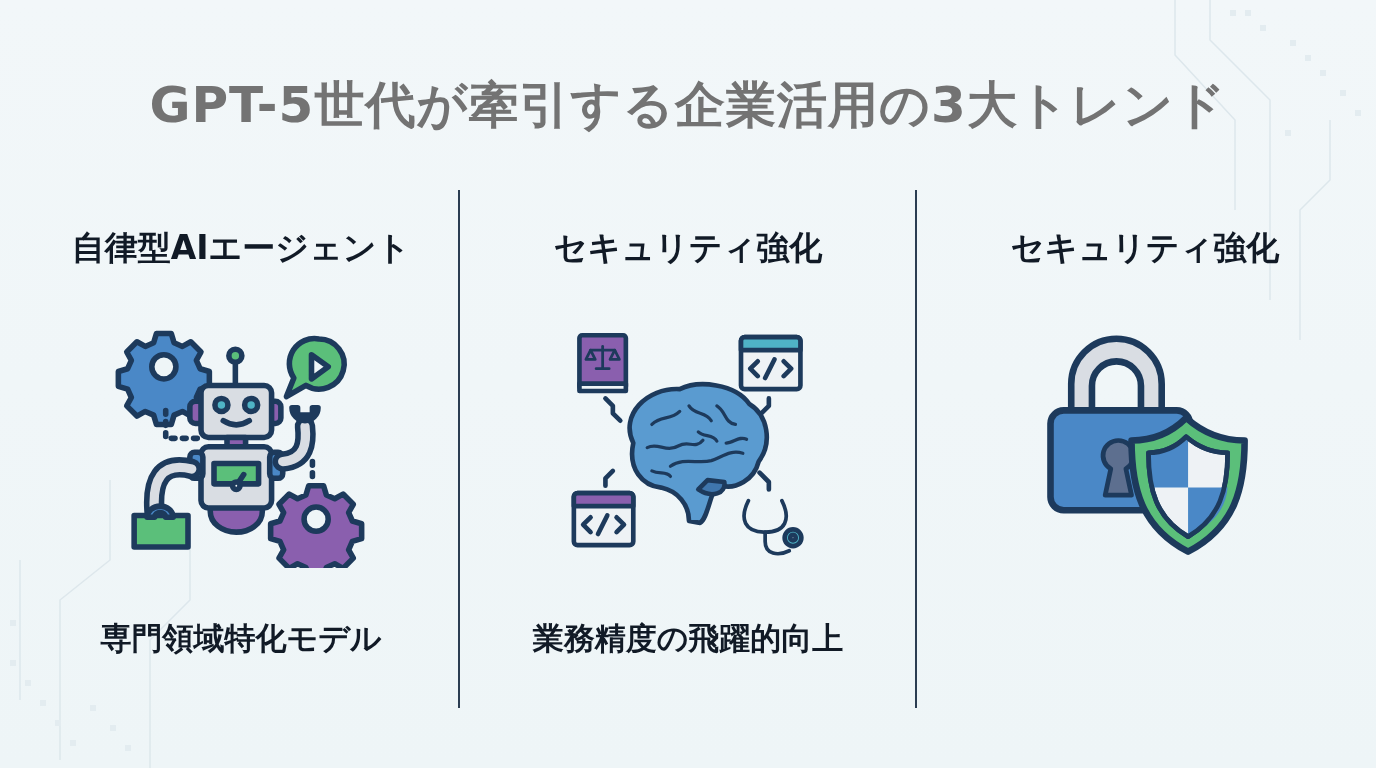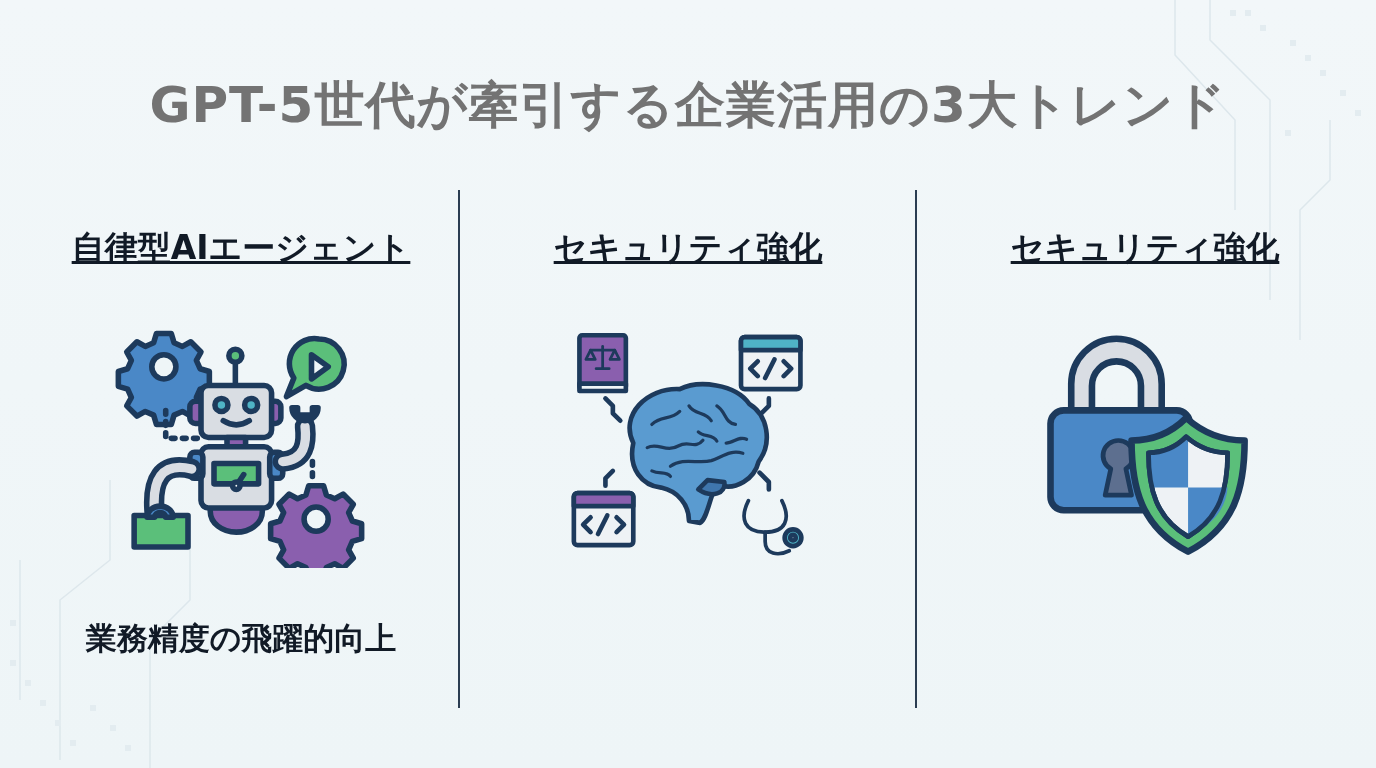--- a/index.html
+++ b/index.html
@@ -5,21 +5,21 @@
   html,body{margin:0;padding:0;}
   body{width:1376px;height:768px;overflow:hidden;position:relative;
     background:linear-gradient(180deg,#f2f7f9 0%,#eef5f7 100%);
     font-family:"DejaVu Sans","Liberation Sans",sans-serif;color:#0f1f33;}
   .bg-deco{position:absolute;inset:0;pointer-events:none;}
   .title{position:absolute;left:0;top:72px;width:1376px;text-align:center;
     font-size:50px;font-weight:bold;color:#737373;letter-spacing:1px;}
   .divider{position:absolute;top:190px;width:2px;height:518px;background:#2b3d52;}
   .col{position:absolute;top:0;width:458px;height:768px;}
   .col-title{position:absolute;top:226px;left:0;width:100%;text-align:center;
-    font-size:33px;font-weight:bold;color:#111a26;text-decoration:underline;}
+    font-size:33px;font-weight:bold;color:#111a26;}
   .col-sub{position:absolute;top:618px;left:0;width:100%;text-align:center;
     font-size:31px;font-weight:bold;color:#111a26;}
   .icon{position:absolute;}
 </style>
 </head>
 <body>
 
 <svg class="bg-deco" width="1376" height="768">
   <g stroke="#dde7ec" stroke-width="1.5" fill="none">
     <path d="M1175 0 V55 L1235 120 V210"></path>
@@ -105,21 +105,21 @@
 
       <path fill="none" stroke="#1d3a5c" stroke-width="22" d="M186,150 C210,148 212,130 210,112"></path>
       <path fill="none" stroke="#d9dde3" stroke-width="10" d="M186,150 C210,148 212,130 210,112"></path>
 
       <path fill="#8a5fae" d="M196,92 a14,14 0 0 0 28,0 l-6,0 l0,8 l-16,0 l0,-8z"></path>
 
       <rect x="26" y="208" width="58" height="34" fill="#5bbf7a"></rect>
       <path fill="#4a88c7" d="M40,210 a14,12 0 0 1 28,0 h-8 a6,5 0 0 0 -12,0z"></path>
     </g>
   </svg>
-  <div class="col-sub" style="left:12px;">業務精度の飛躍的向上</div>
+  <div class="col-sub" style="left:12px;">専門領域特化モデル</div>
 </div>
 
 <div class="col" style="left:459px;">
   <div class="col-title">セキュリティ強化</div>
   <svg class="icon" style="left:100px;top:318px;" width="260" height="250" viewBox="0 0 280 260">
     <g stroke="#1d3a5c" stroke-width="5" stroke-linejoin="round" stroke-linecap="round">
 
       <rect x="22" y="14" width="50" height="58" rx="3" fill="#8a5fae"></rect>
       <path fill="#eef5f7" d="M22,66 h50 v8 h-50z"></path>
       <g stroke-width="3" fill="none">
@@ -155,20 +155,21 @@
         <path d="M180,130 c8,0 14,-8 22,-4"></path>
         <path d="M150,118 c6,6 16,2 20,10"></path>
       </g>
 
       <path fill="none" stroke-width="4" d="M204,192 c-10,20 -4,34 18,34 c22,0 28,-14 18,-34"></path>
       <path fill="none" stroke-width="4" d="M222,226 v10 c0,14 14,16 26,10"></path>
       <circle cx="252" cy="232" r="9" fill="#4fb3c6"></circle>
       <circle cx="252" cy="232" r="3" fill="#eef5f7"></circle>
     </g>
   </svg>
+  <div class="col-sub">業務精度の飛躍的向上</div>
 </div>
 
 <div class="col" style="left:916px;">
   <div class="col-title">セキュリティ強化</div>
   <svg class="icon" style="left:110px;top:318px;" width="245" height="245" viewBox="0 0 260 260">
     <g stroke="#1d3a5c" stroke-width="7" stroke-linejoin="round">
 
       <path fill="#d9dde3" d="M48,100 V70 a48,48 0 0 1 96,0 V100 h-22 V72 a26,26 0 0 0 -52,0 V100z"></path>
 
       <rect x="26" y="98" width="148" height="106" rx="14" fill="#4a88c7"></rect>

